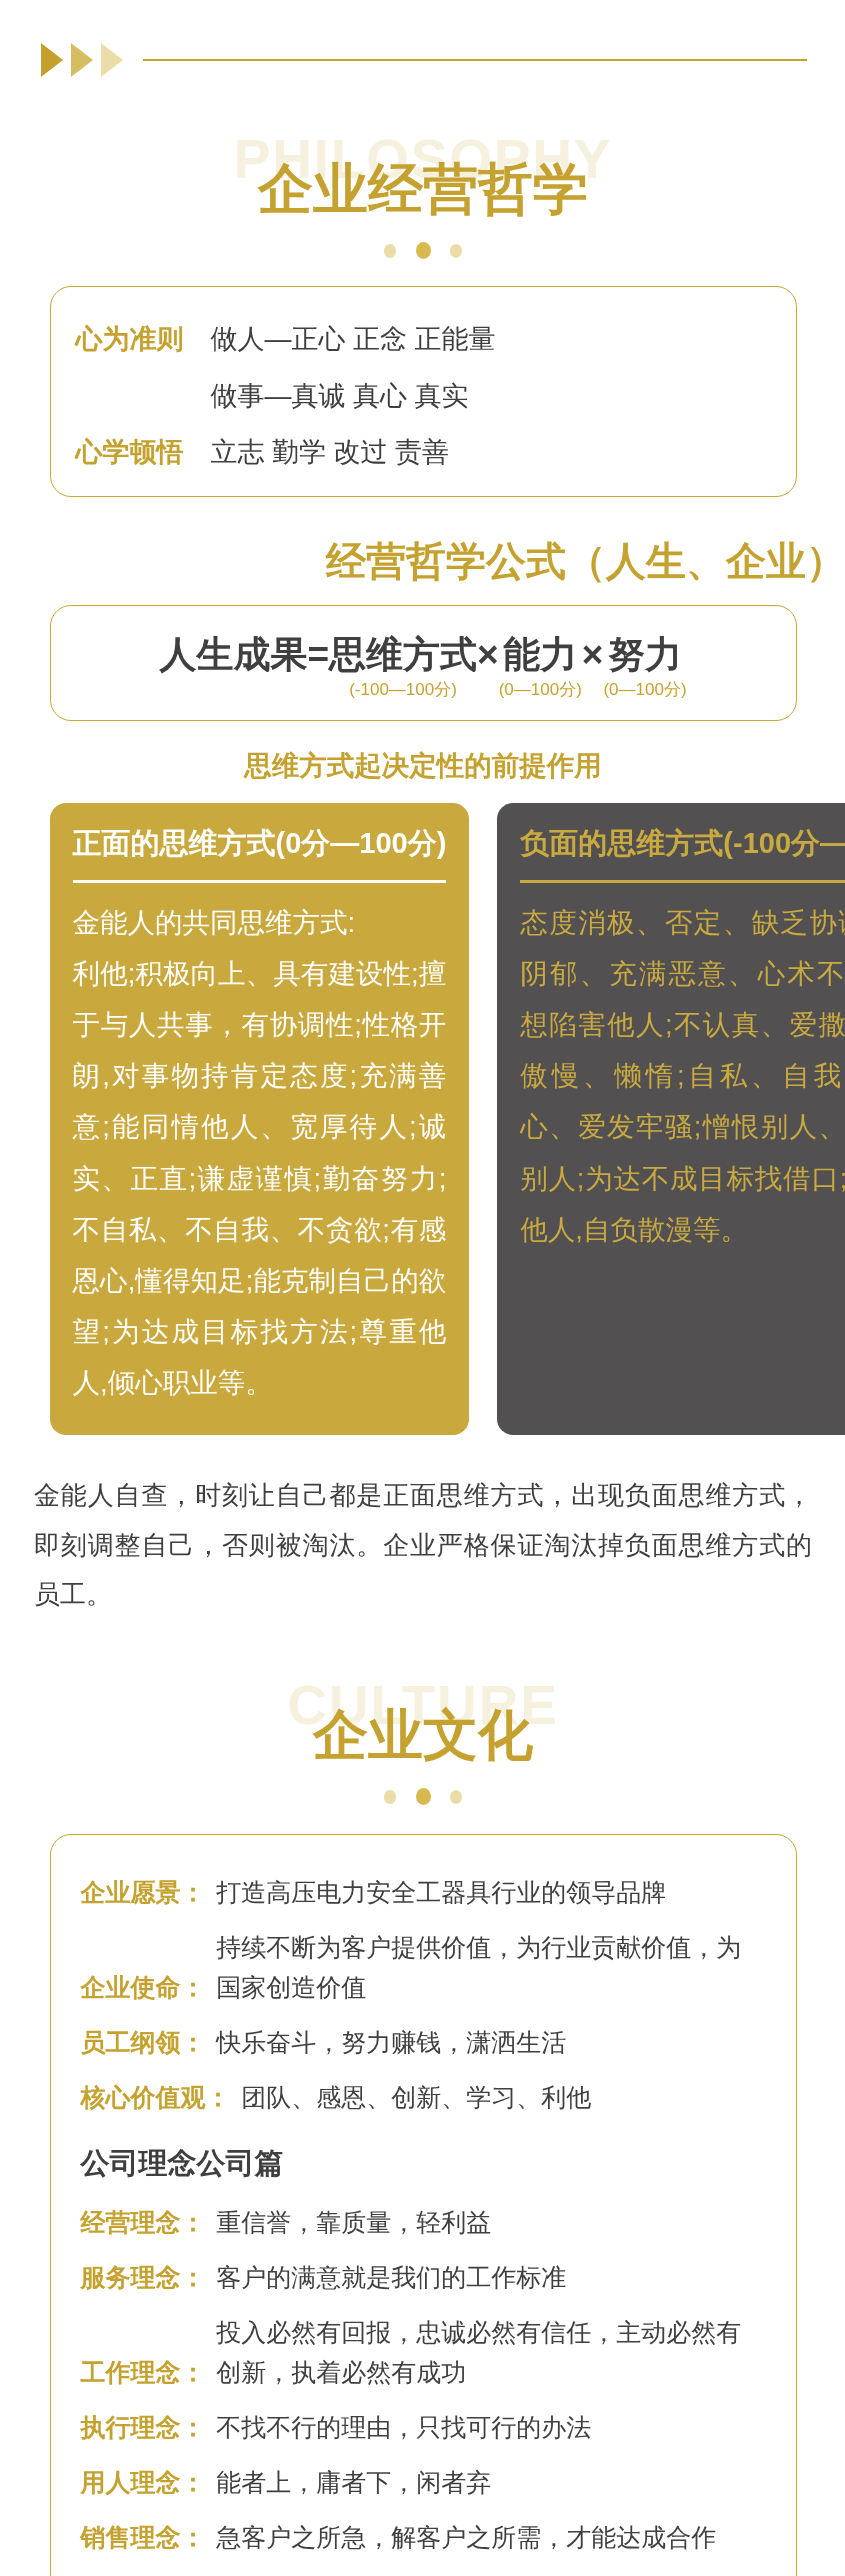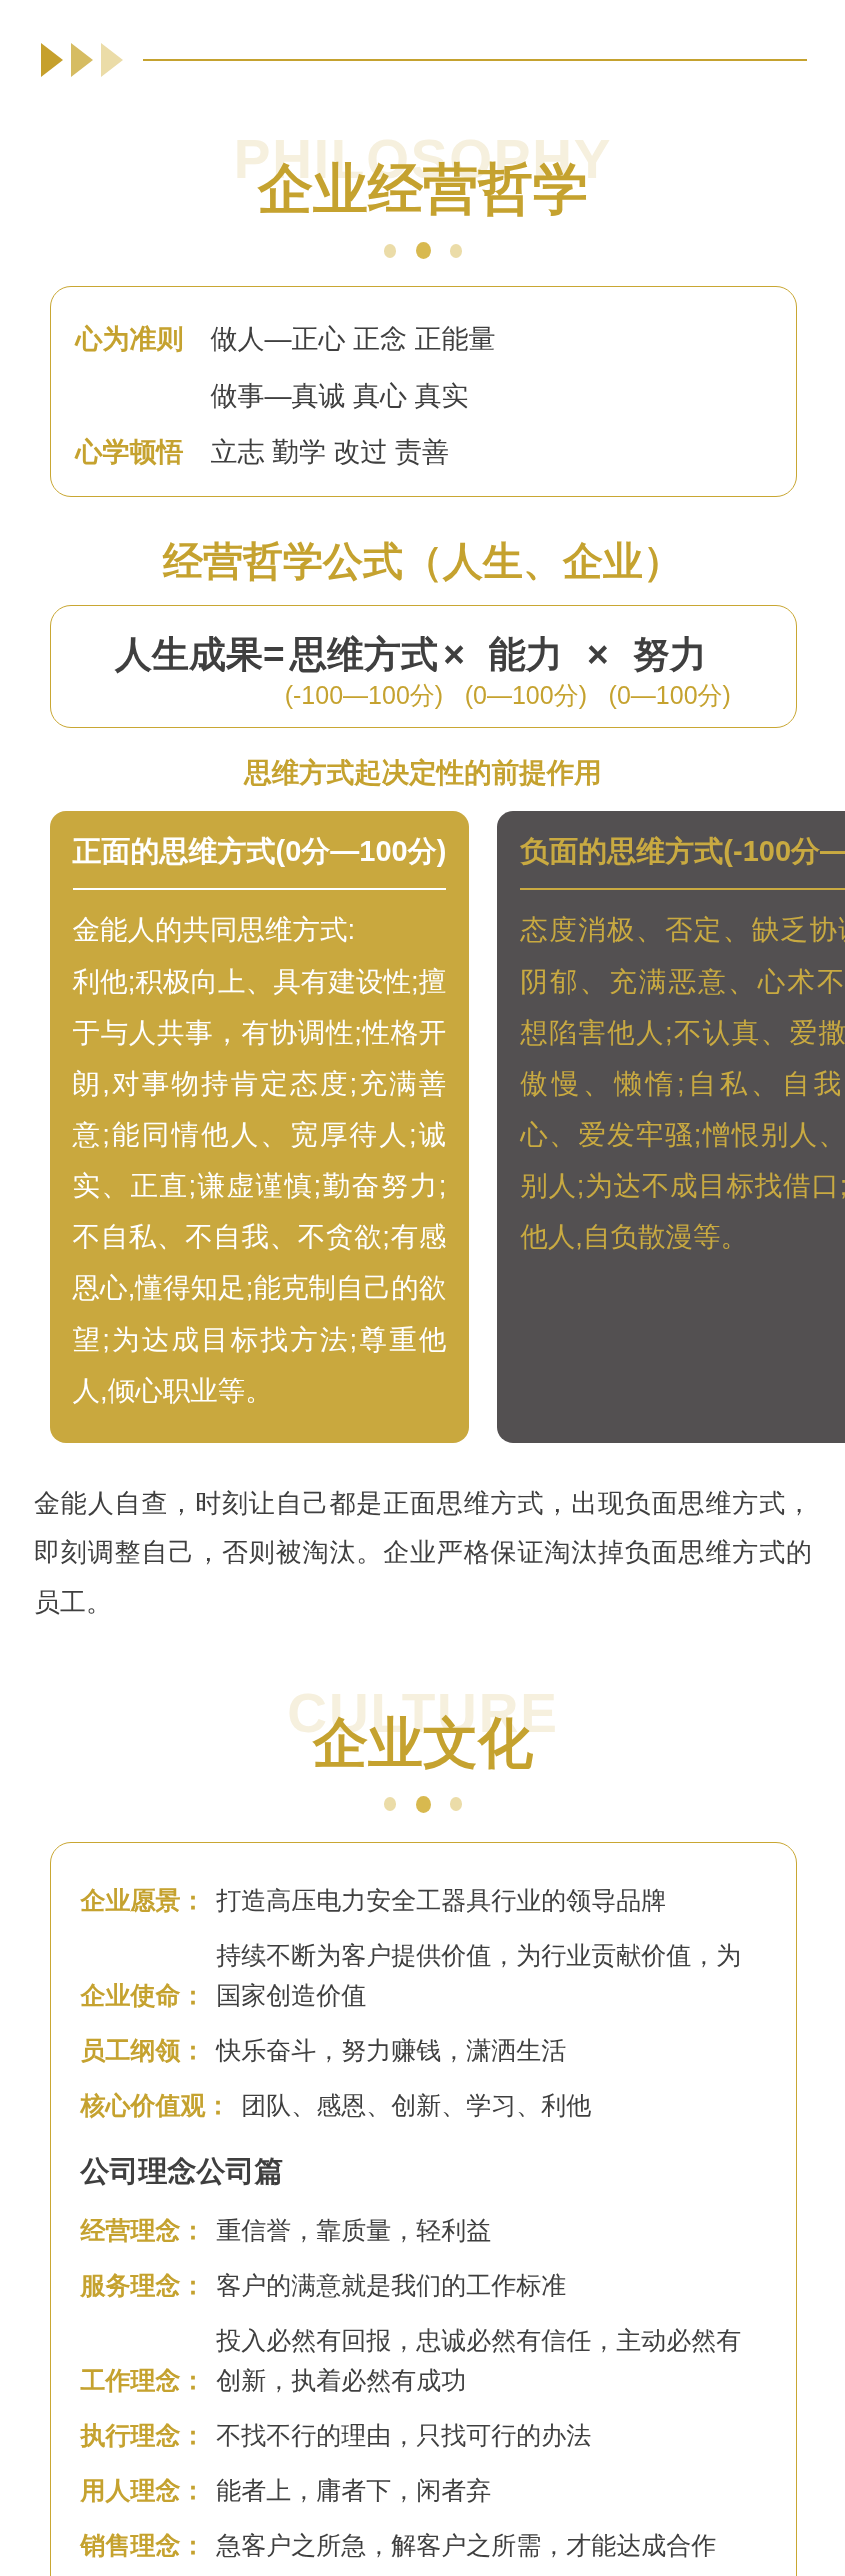--- a/index.html
+++ b/index.html
@@ -53,26 +53,26 @@
 
   
   .principles { margin-top:21px; padding:32px 36px 23px 25px; }
   .p-row { display:flex; align-items:flex-start; }
   .p-label { flex:none; width:135px; color:#C5A22F; font-weight:700; font-size:27px; line-height:1.5; }
   .p-lines { flex:1; font-size:27px; color:#3F3F3F; }
   .p-line { margin-bottom:16px; line-height:1.5; }
   .p-row:last-child .p-line:last-child { margin-bottom:0; }
 
   
-  .formula-heading { text-align:center; margin-top:37px; font-size:40px; font-weight:800; color:#C5A22F; }
+  .formula-heading { text-align:right; margin-top:37px; font-size:40px; font-weight:800; color:#C5A22F; }
   .formula-box { margin-top:16px; padding:27px 18px 16px 18px; }
   .formula { display:flex; justify-content:center; align-items:flex-start; }
   .f-part { display:flex; flex-direction:column; align-items:center; }
   .f-term { font-size:37px; font-weight:800; color:#3F3F3F; line-height:1.2; }
-  .f-score { font-size:25px; color:#C5A22F; line-height:1.3; min-height:25px; margin-top:1.8px; white-space:nowrap; }
+  .f-score { font-size:17px; color:#C5A22F; line-height:1.3; min-height:25px; margin-top:1.8px; white-space:nowrap; }
 
   .premise { text-align:center; margin-top:27px; font-size:27.5px; font-weight:800; color:#C5A22F; }
 
   
   .mindsets { width:747px; margin:19.5px auto 0 auto; display:flex; gap:28px; }
   .mindset { flex:1; border-radius:16px; padding:21px 23px 27px 23px; min-height:453px; }
   .mindset.positive { background:#C9A83E; }
   .mindset.negative { background:#535051; }
   .m-title { font-size:29px; font-weight:800; white-space:nowrap; letter-spacing:0; }
   .positive .m-title { color:#ffffff; }

